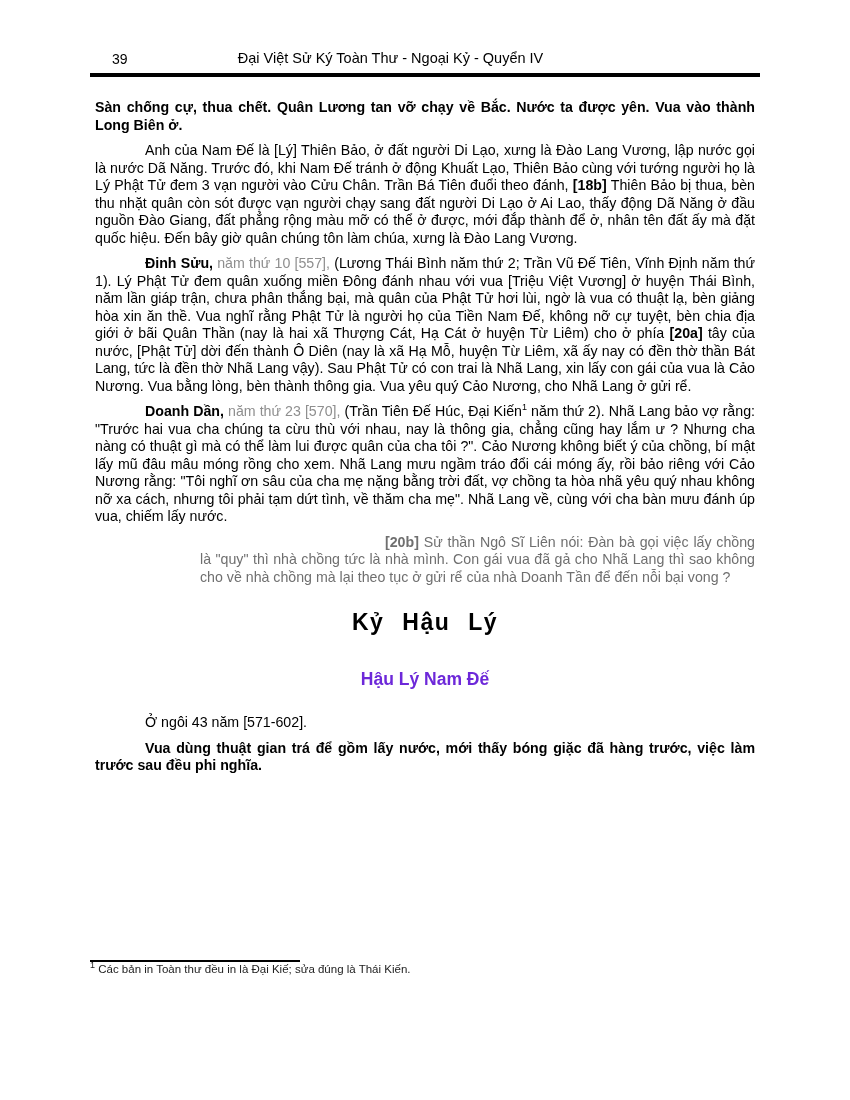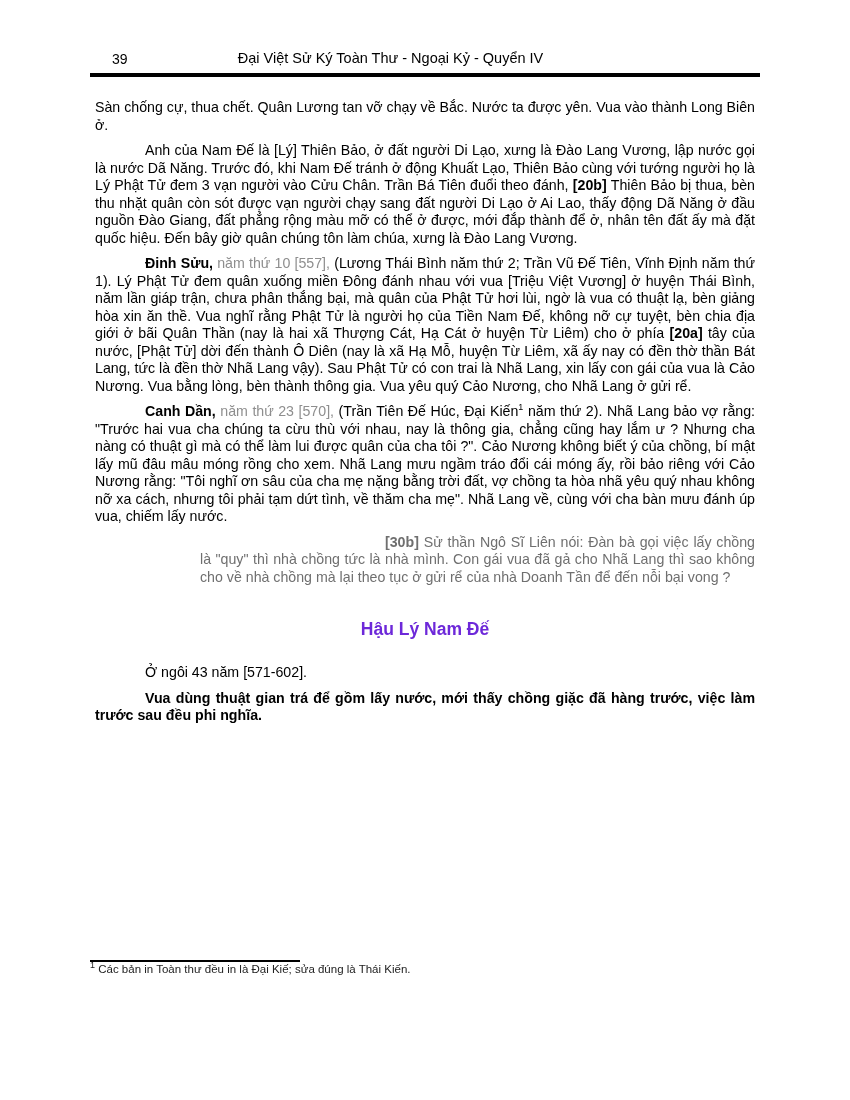--- a/index.html
+++ b/index.html
@@ -20,21 +20,21 @@
   .pagenum { position: absolute; left: 112px; top: 1px; font-size: 14px; }
   .htitle { display: block; text-align: center; padding-left: 98px; font-size: 14.5px; }
   .head-rule { position: absolute; top: 73px; left: 90px; width: 670px; height: 4px; background: #000; }
   
   .content {
     position: absolute; top: 99px; left: 95px; width: 660px;
     font-size: 14.2px; line-height: 17.5px;
     text-align: justify;
   }
   .content p { margin: 0 0 8px 0; text-indent: 50px; }
-  .content p.noindent { text-indent: 0; }
+  .content p.noindent { text-indent: 0; font-weight: bold; }
   .muted { color: #8e8e8e; }
   .review {
     color: #6f6f6f;
     margin-left: 105px !important;
     margin-right: 5px;
     text-indent: 185px !important;
   }
   .review b { color: #6f6f6f; }
   .bold-par { font-weight: bold; }
   .ky-heading {
@@ -66,52 +66,53 @@
     <span class="htitle">Đại Việt Sử Ký Toàn Thư - Ngoại Kỷ - Quyển IV</span>
   </div>
   <div class="head-rule"></div>
 
   <div class="content">
 
     <p class="noindent">Sàn chống cự, thua chết.  Quân Lương tan vỡ chạy về Bắc.  Nước ta được yên.  Vua vào thành Long Biên ở.</p>
 
     <p>
       <span>Anh của Nam Đế là [Lý] Thiên Bảo, ở đất người Di Lạo, xưng là Đào Lang Vương, lập nước gọi là nước Dã Năng.  Trước đó, khi Nam Đế tránh ở động Khuất Lạo, Thiên Bảo cùng với tướng người họ là Lý Phật Tử đem 3 vạn người vào Cửu Chân.  Trần Bá Tiên đuổi theo đánh,</span>
-      <b>[20b]</b>
+      <b>[18b]</b>
       <span>Thiên Bảo bị thua, bèn thu nhặt quân còn sót được vạn người chạy sang đất người Di Lạo ở Ai Lao, thấy động Dã Năng ở đầu nguồn Đào Giang, đất phẳng rộng màu mỡ có thể ở được, mới đắp thành để ở, nhân tên đất ấy mà đặt quốc hiệu.  Đến bây giờ quân chúng tôn làm chúa, xưng là Đào Lang Vương.</span>
     </p>
 
 
     <p>
       <b>Đinh Sửu,</b>
       <span class="muted">năm thứ 10 [557],</span>
       <span>(Lương Thái Bình năm thứ 2; Trần Vũ Đế Tiên, Vĩnh Định năm thứ 1).  Lý Phật Tử đem quân xuống miền Đông đánh nhau với vua [Triệu Việt Vương] ở huyện Thái Bình, năm lần giáp trận, chưa phân thắng bại, mà quân của Phật Tử hơi lùi, ngờ là vua có thuật lạ, bèn giảng hòa xin ăn thề.  Vua nghĩ rằng Phật Tử là người họ của Tiền Nam Đế, không nỡ cự tuyệt, bèn chia địa giới ở bãi Quân Thần (nay là hai xã Thượng Cát, Hạ Cát ở huyện Từ Liêm) cho ở phía</span>
       <b>[20a]</b>
       <span>tây của nước, [Phật Tử] dời đến thành Ô Diên (nay là xã Hạ Mỗ, huyện Từ Liêm, xã ấy nay có đền thờ thần Bát Lang, tức là đền thờ Nhã Lang vậy).  Sau Phật Tử có con trai là Nhã Lang, xin lấy con gái của vua là Cảo Nương.  Vua bằng lòng, bèn thành thông gia.  Vua yêu quý Cảo Nương, cho Nhã Lang ở gửi rể.</span>
     </p>
 
     <p>
-      <b>Canh Dần,</b>
+      <b>Doanh Dần,</b>
       <span class="muted">năm thứ 23 [570],</span>
       <span>(Trần Tiên Đế Húc, Đại Kiến</span><sup>1</sup>
       <span>năm thứ 2).  Nhã Lang bảo vợ rằng: "Trước hai vua cha chúng ta cừu thù với nhau, nay là thông gia, chẳng cũng hay lắm ư ?  Nhưng cha nàng có thuật gì mà có thể làm lui được quân của cha tôi ?".  Cảo Nương không biết ý của chồng, bí mật lấy mũ đâu mâu móng rồng cho xem.  Nhã Lang mưu ngầm tráo đổi cái móng ấy, rồi bảo riêng với Cảo Nương rằng: "Tôi nghĩ ơn sâu của cha mẹ nặng bằng trời đất, vợ chồng ta hòa nhã yêu quý nhau không nỡ xa cách, nhưng tôi phải tạm dứt tình, về thăm cha mẹ".  Nhã Lang về, cùng với cha bàn mưu đánh úp vua, chiếm lấy nước.</span>
     </p>
 
     <p class="review">
-      <b>[30b]</b>
+      <b>[20b]</b>
       <span>Sử thần Ngô Sĩ Liên nói: Đàn bà gọi việc lấy chồng là "quy" thì nhà chồng tức là nhà mình.  Con gái vua đã gả cho Nhã Lang thì sao không cho về nhà chồng mà lại theo tục ở gửi rể của nhà Doanh Tần để đến nỗi bại vong ?</span>
     </p>
 
 
+    <p class="ky-heading">Kỷ Hậu Lý</p>
 
     <p class="sub-heading">Hậu Lý Nam Đế</p>
 
     <p class="first-after-heading">Ở ngôi 43 năm [571-602].</p>
 
-    <p class="bold-par">Vua dùng thuật gian trá để gồm lấy nước, mới thấy chồng giặc đã hàng trước, việc làm trước sau đều phi nghĩa.</p>
+    <p class="bold-par">Vua dùng thuật gian trá để gồm lấy nước, mới thấy bóng giặc đã hàng trước, việc làm trước sau đều phi nghĩa.</p>
 
 
   </div>
 
   <div class="footnote-area">
     <div class="fn-rule"></div>
     <p class="fn-text"><sup>1</sup>
       <span>Các bản in Toàn thư đều in là Đại Kiế; sửa đúng là Thái Kiến.</span></p>
   </div>
 

